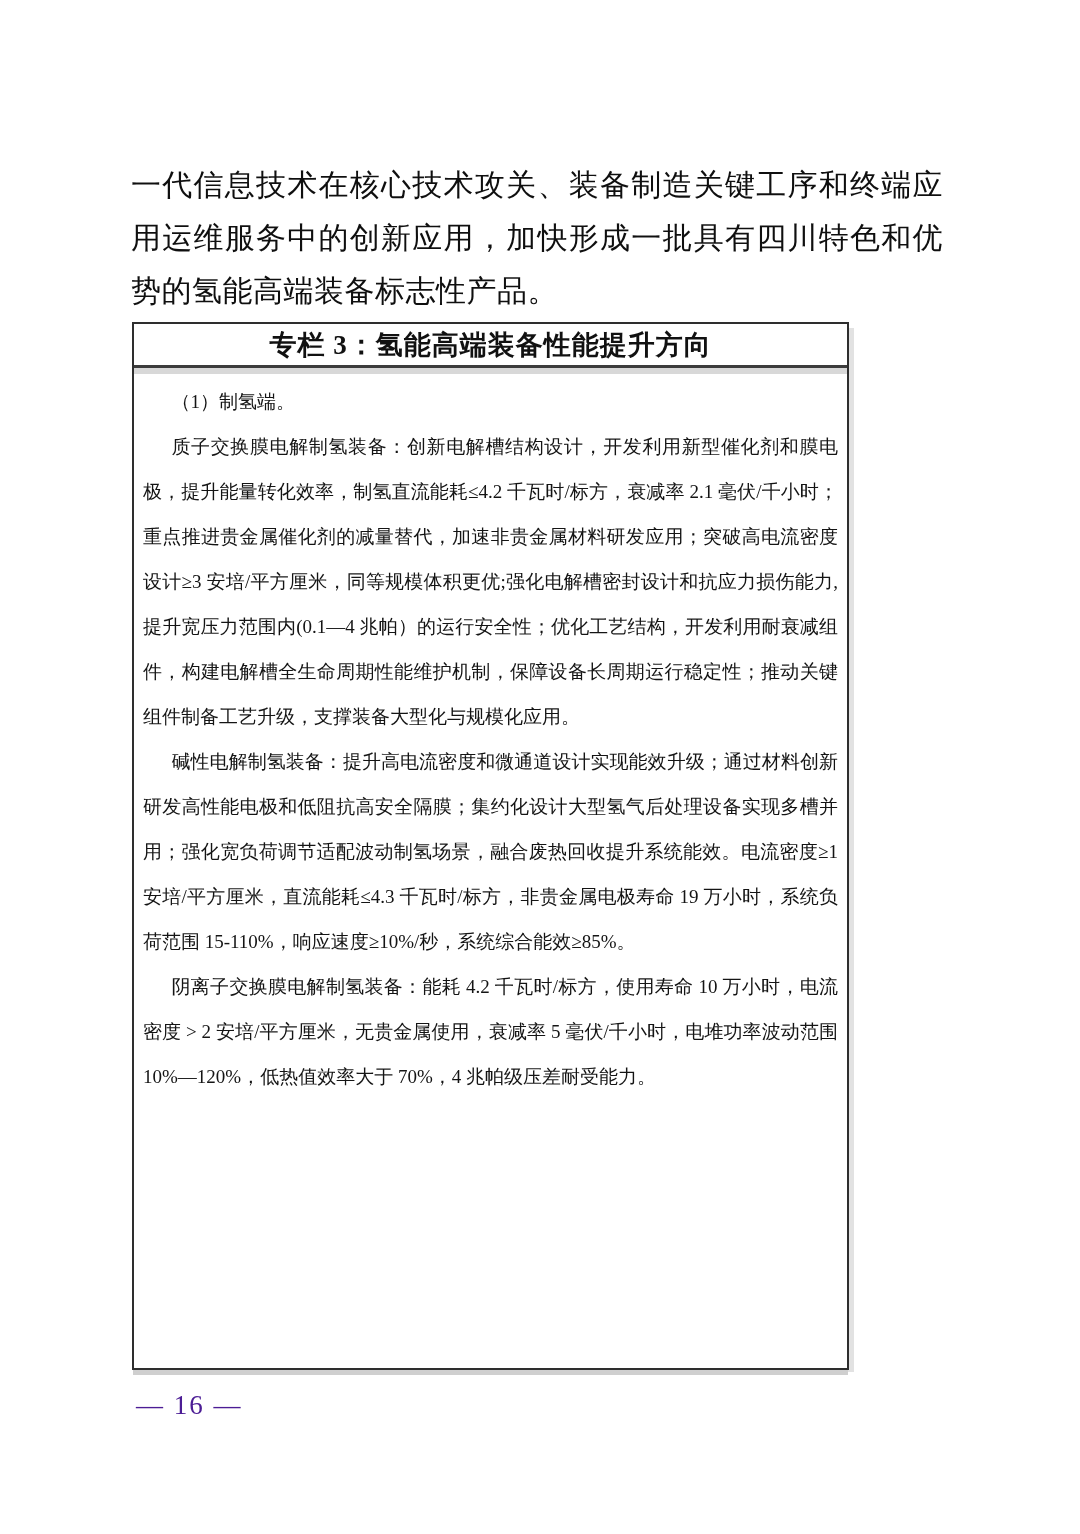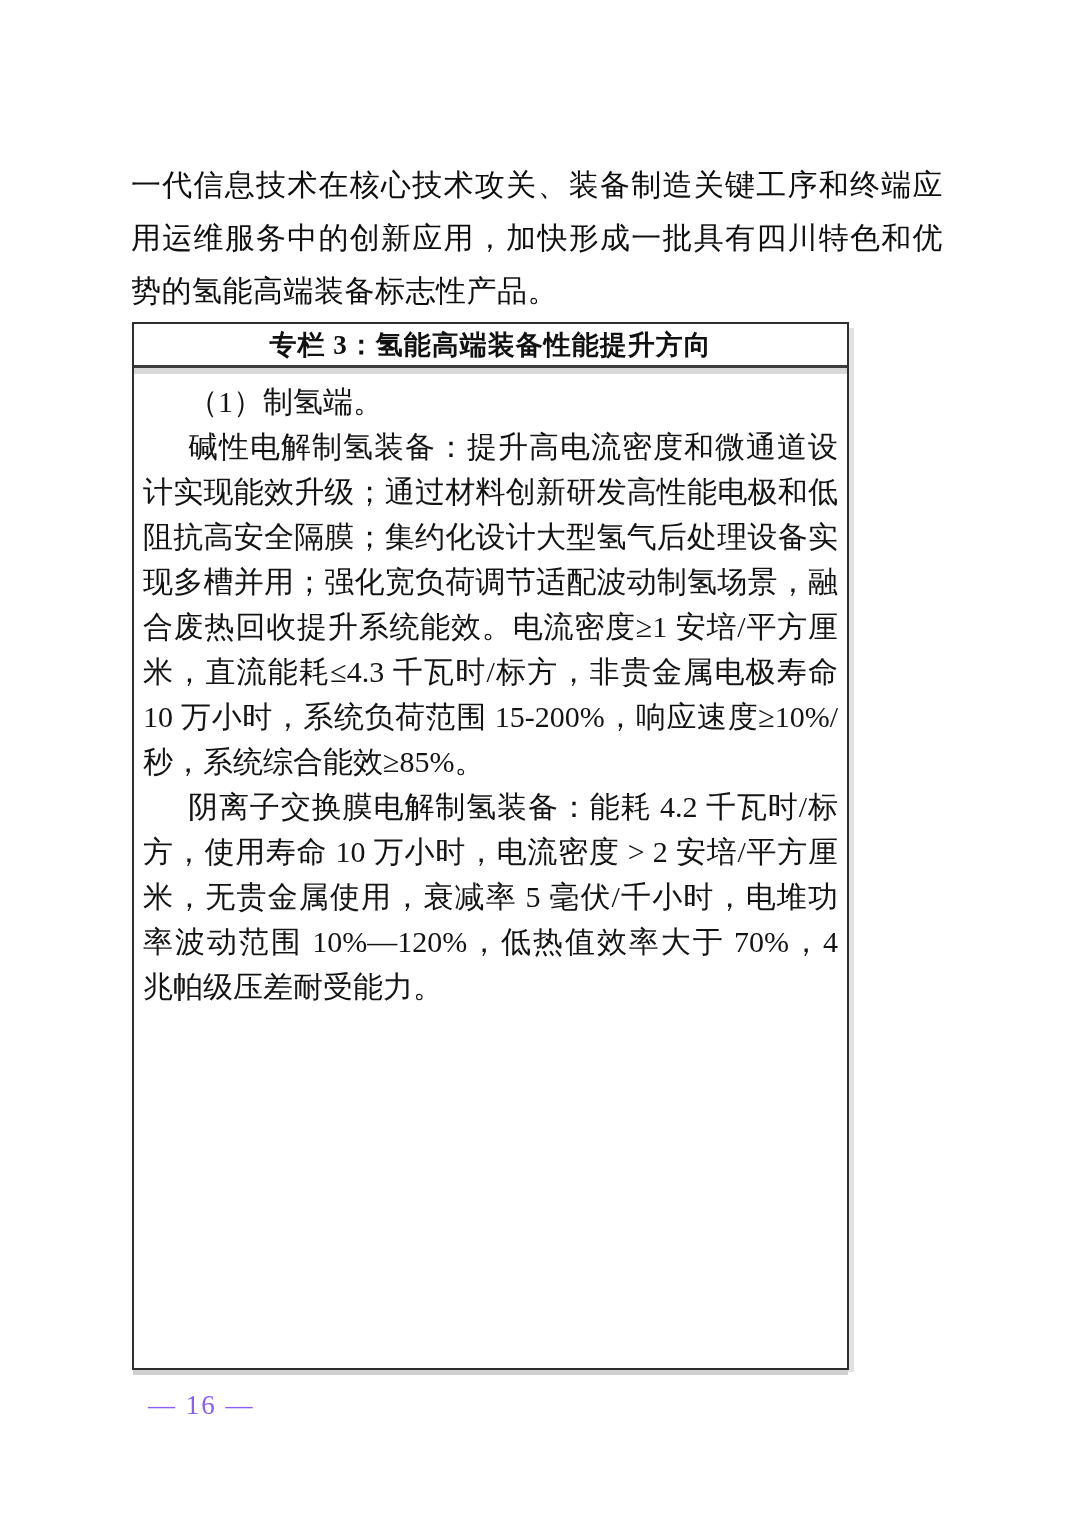--- a/index.html
+++ b/index.html
@@ -49,46 +49,47 @@
     color: #111111;
     letter-spacing: 1px;
   }
   .panel-sep {
     height: 6px;
     border-top: 3px solid #3c3c3c;
     background: #d8d8d8;
   }
   .panel-body {
     padding: 5px 9px 0 9px;
-    font-size: 30px;
+    font-size: 19px;
     line-height: 45px;
     text-align: justify;
     color: #141414;
   }
   .panel-body p {
     margin: 0;
     text-indent: 1.5em;
   }
   .page-number {
     position: absolute;
-    left: 148px;
+    left: 136px;
     top: 1390px;
     font-size: 27px;
-    color: #8b5cf6;
+    color: #4c1d95;
     letter-spacing: 2px;
   }
 </style>
 </head>
 <body>
 
 <div class="intro">一代信息技术在核心技术攻关、装备制造关键工序和终端应用运维服务中的创新应用，加快形成一批具有四川特色和优势的氢能高端装备标志性产品。</div>
 
 <div class="panel">
   <div class="panel-title">专栏 3：氢能高端装备性能提升方向</div>
   <div class="panel-sep"></div>
   <div class="panel-body">
     <p>（1）制氢端。</p>
-    <p>碱性电解制氢装备：提升高电流密度和微通道设计实现能效升级；通过材料创新研发高性能电极和低阻抗高安全隔膜；集约化设计大型氢气后处理设备实现多槽并用；强化宽负荷调节适配波动制氢场景，融合废热回收提升系统能效。电流密度≥1 安培/平方厘米，直流能耗≤4.3 千瓦时/标方，非贵金属电极寿命 10 万小时，系统负荷范围 15-200%，响应速度≥10%/秒，系统综合能效≥85%。</p>
+    <p>质子交换膜电解制氢装备：创新电解槽结构设计，开发利用新型催化剂和膜电极，提升能量转化效率，制氢直流能耗≤4.2 千瓦时/标方，衰减率 2.1 毫伏/千小时；重点推进贵金属催化剂的减量替代，加速非贵金属材料研发应用；突破高电流密度设计≥3 安培/平方厘米，同等规模体积更优;强化电解槽密封设计和抗应力损伤能力,提升宽压力范围内(0.1—4 兆帕）的运行安全性；优化工艺结构，开发利用耐衰减组件，构建电解槽全生命周期性能维护机制，保障设备长周期运行稳定性；推动关键组件制备工艺升级，支撑装备大型化与规模化应用。</p>
+    <p>碱性电解制氢装备：提升高电流密度和微通道设计实现能效升级；通过材料创新研发高性能电极和低阻抗高安全隔膜；集约化设计大型氢气后处理设备实现多槽并用；强化宽负荷调节适配波动制氢场景，融合废热回收提升系统能效。电流密度≥1 安培/平方厘米，直流能耗≤4.3 千瓦时/标方，非贵金属电极寿命 19 万小时，系统负荷范围 15-110%，响应速度≥10%/秒，系统综合能效≥85%。</p>
     <p>阴离子交换膜电解制氢装备：能耗 4.2 千瓦时/标方，使用寿命 10 万小时，电流密度 &gt; 2 安培/平方厘米，无贵金属使用，衰减率 5 毫伏/千小时，电堆功率波动范围 10%—120%，低热值效率大于 70%，4 兆帕级压差耐受能力。</p>
   </div>
 </div>
 
 <div class="page-number">— 16 —</div>
 
 </body></html>

